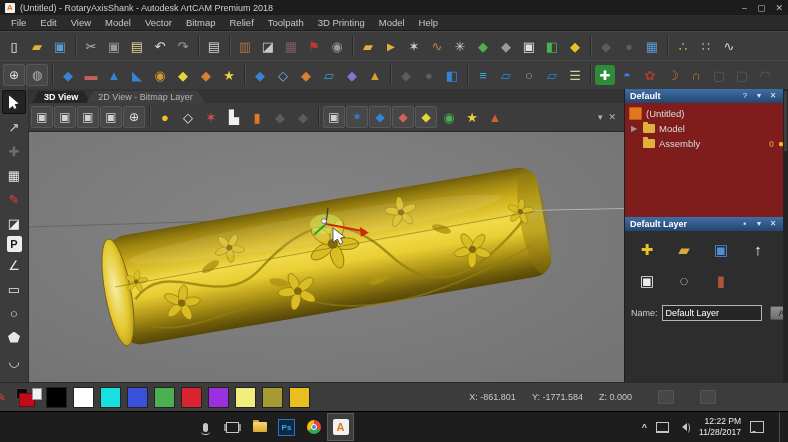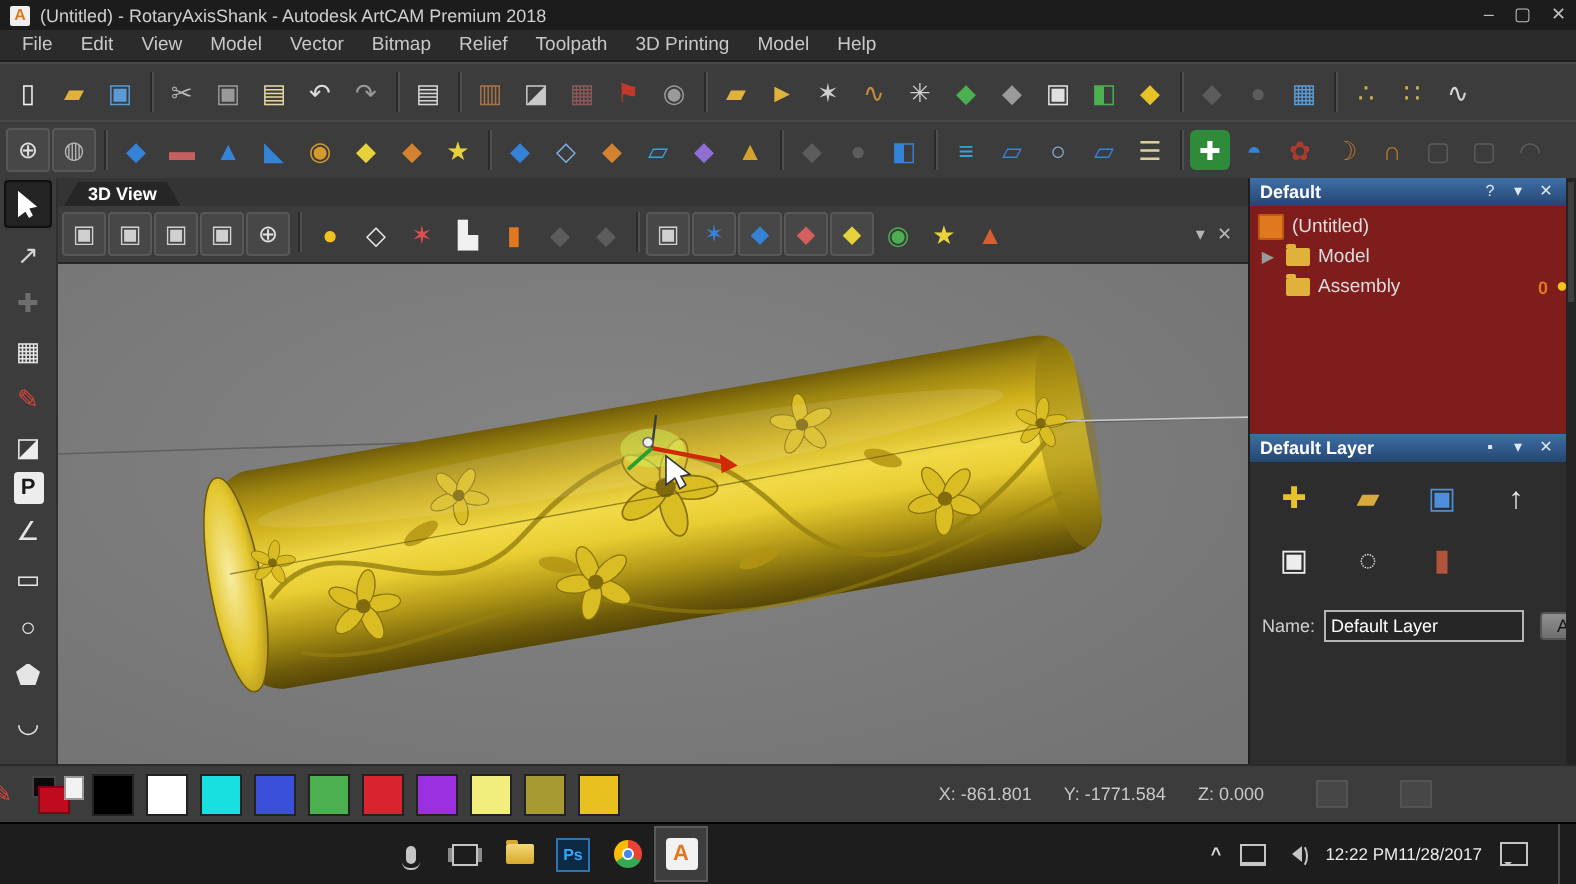--- a/index.html
+++ b/index.html
@@ -85,21 +85,21 @@
   .ps-ic{width:15px;height:15px;background:#0d2a45;border:1px solid #2e74b5;color:#31a8ff;font-size:8px;font-weight:bold;display:flex;align-items:center;justify-content:center;}
   .chrome-ic{width:14px;height:14px;border-radius:50%;background:conic-gradient(#ea4335 0 33%,#34a853 0 66%,#fbbc05 0 100%);position:relative;}
   .chrome-ic::after{content:"";position:absolute;left:4px;top:4px;width:6px;height:6px;border-radius:50%;background:#4285f4;border:1px solid #fff;box-sizing:border-box;}
   .artcam-ic{width:16px;height:16px;background:#f2f2f2;border-radius:2px;color:#e07820;font-weight:bold;font-size:11px;display:flex;align-items:center;justify-content:center;}
   .tray{margin-left:auto;display:flex;align-items:center;gap:9px;padding-right:4px;}
   .tray-chev{color:#d5d5d5;font-size:9px;font-weight:bold;}
   .tray-net{width:11px;height:8px;border:1px solid #c5c5c5;border-bottom-width:2px;}
   .tray-vol{position:relative;width:12px;height:10px;}
   .tray-vol .tri{position:absolute;left:0;top:1px;width:0;height:0;border:4px solid transparent;border-right:5px solid #c5c5c5;}
   .tray-vol .arc{position:absolute;right:0;top:0;width:5px;height:10px;border:1px solid transparent;border-right:1px solid #c5c5c5;border-radius:50%;}
-  .tray-clock{display:flex;flex-direction:row;align-items:flex-end;color:#ececec;font-size:8.5px;line-height:1.25;}
+  .tray-clock{display:flex;flex-direction:column;align-items:flex-end;color:#ececec;font-size:8.5px;line-height:1.25;}
   .action-center{width:12px;height:10px;border:1px solid #c5c5c5;position:relative;}
   .action-center::after{content:"";position:absolute;left:1px;bottom:-3px;border:2px solid transparent;border-top:2px solid #c5c5c5;}
   .show-desktop{width:4px;height:30px;border-left:1px solid #4a4a4a;margin-left:6px;}
 </style>
 </head>
 <body>
 
 <div id="app">
 
   <div class="titlebar">
@@ -216,20 +216,21 @@
         <span class="ic" style="color: rgb(229, 229, 229);">∠</span>
         <span class="ic" style="color: rgb(229, 229, 229);">▭</span>
         <span class="ic" style="color: rgb(229, 229, 229);">○</span>
         <span class="ic pentagon" style="color: rgb(229, 229, 229);"></span>
         <span class="ic" style="color: rgb(229, 229, 229);">◡</span>
       </div>
 
     <div class="center">
       <div class="tabbar">
         <span class="tab active">3D View</span>
+        <span class="tab inactive">2D View - Bitmap Layer</span>
       </div>
       <div class="viewbar">
         <span style="display:flex;gap:1px;">
             <span class="ic boxed" style="color: rgb(208, 208, 208);">▣</span>
             <span class="ic boxed" style="color: rgb(208, 208, 208);">▣</span>
             <span class="ic boxed" style="color: rgb(208, 208, 208);">▣</span>
             <span class="ic boxed" style="color: rgb(208, 208, 208);">▣</span>
             <span class="ic boxed" style="color: rgb(224, 224, 224);">⊕</span>
             <i class="tsep"></i>
             <span class="ic" style="color: rgb(240, 196, 32);">●</span>

